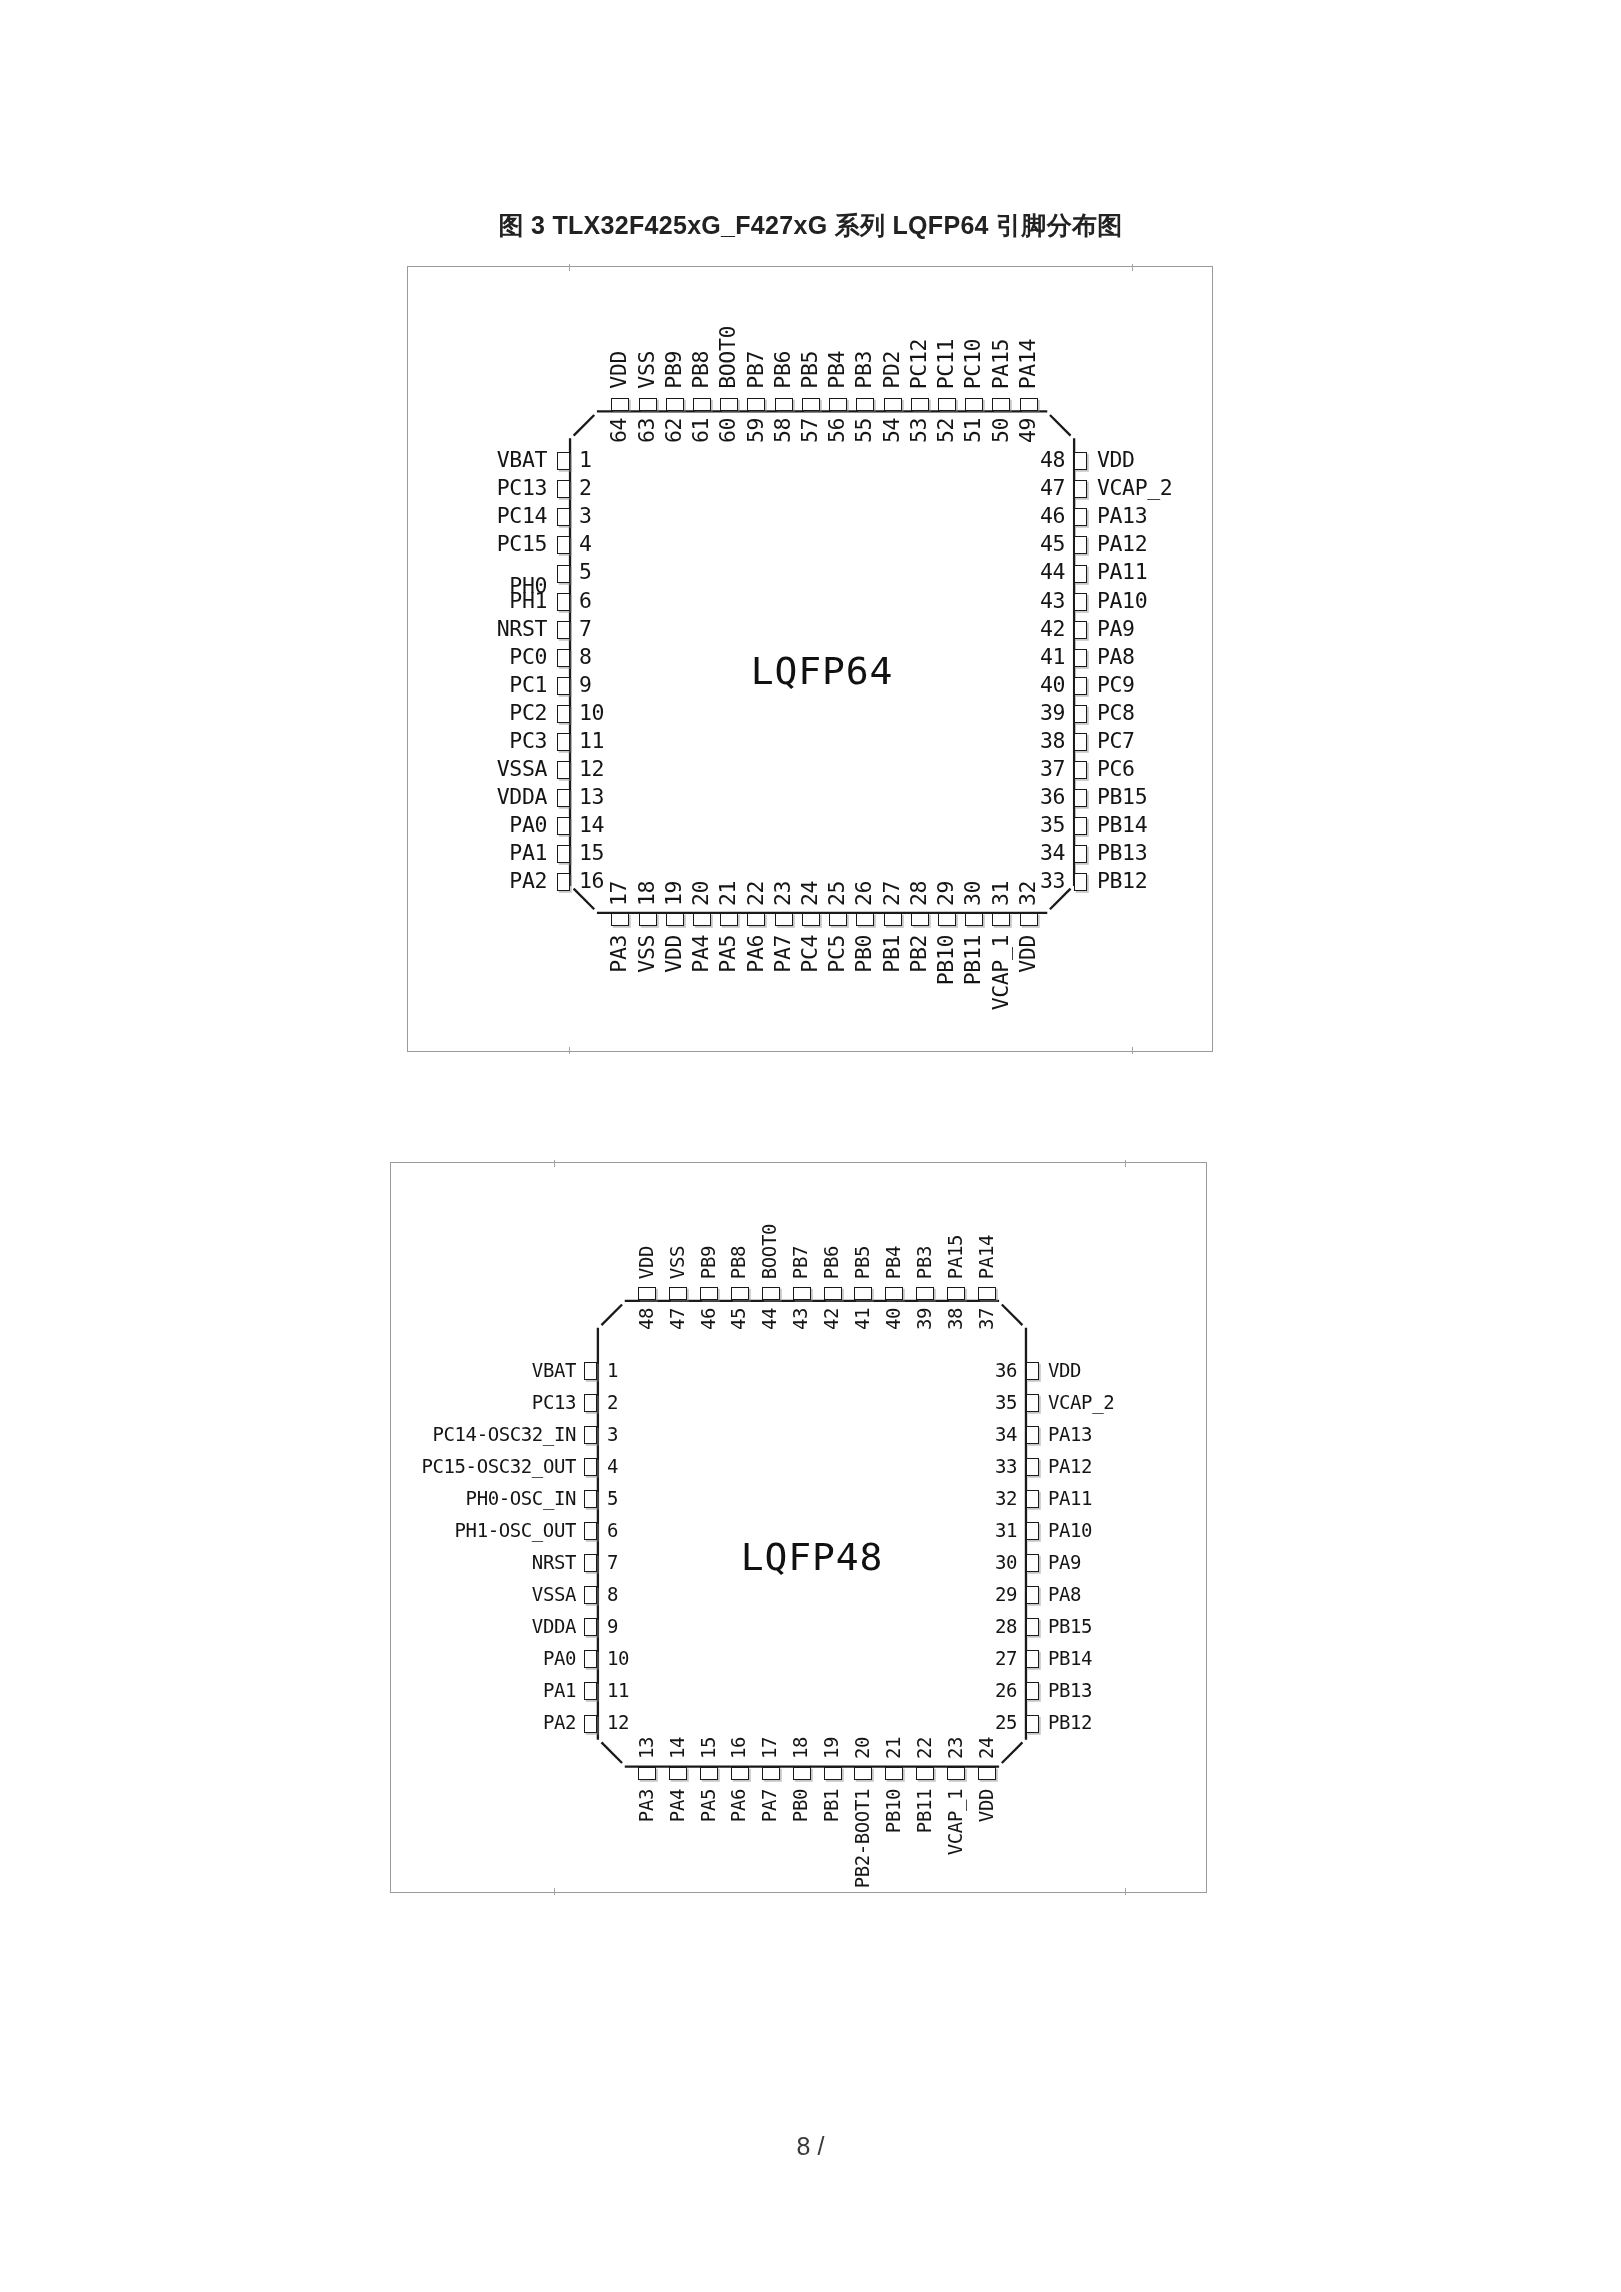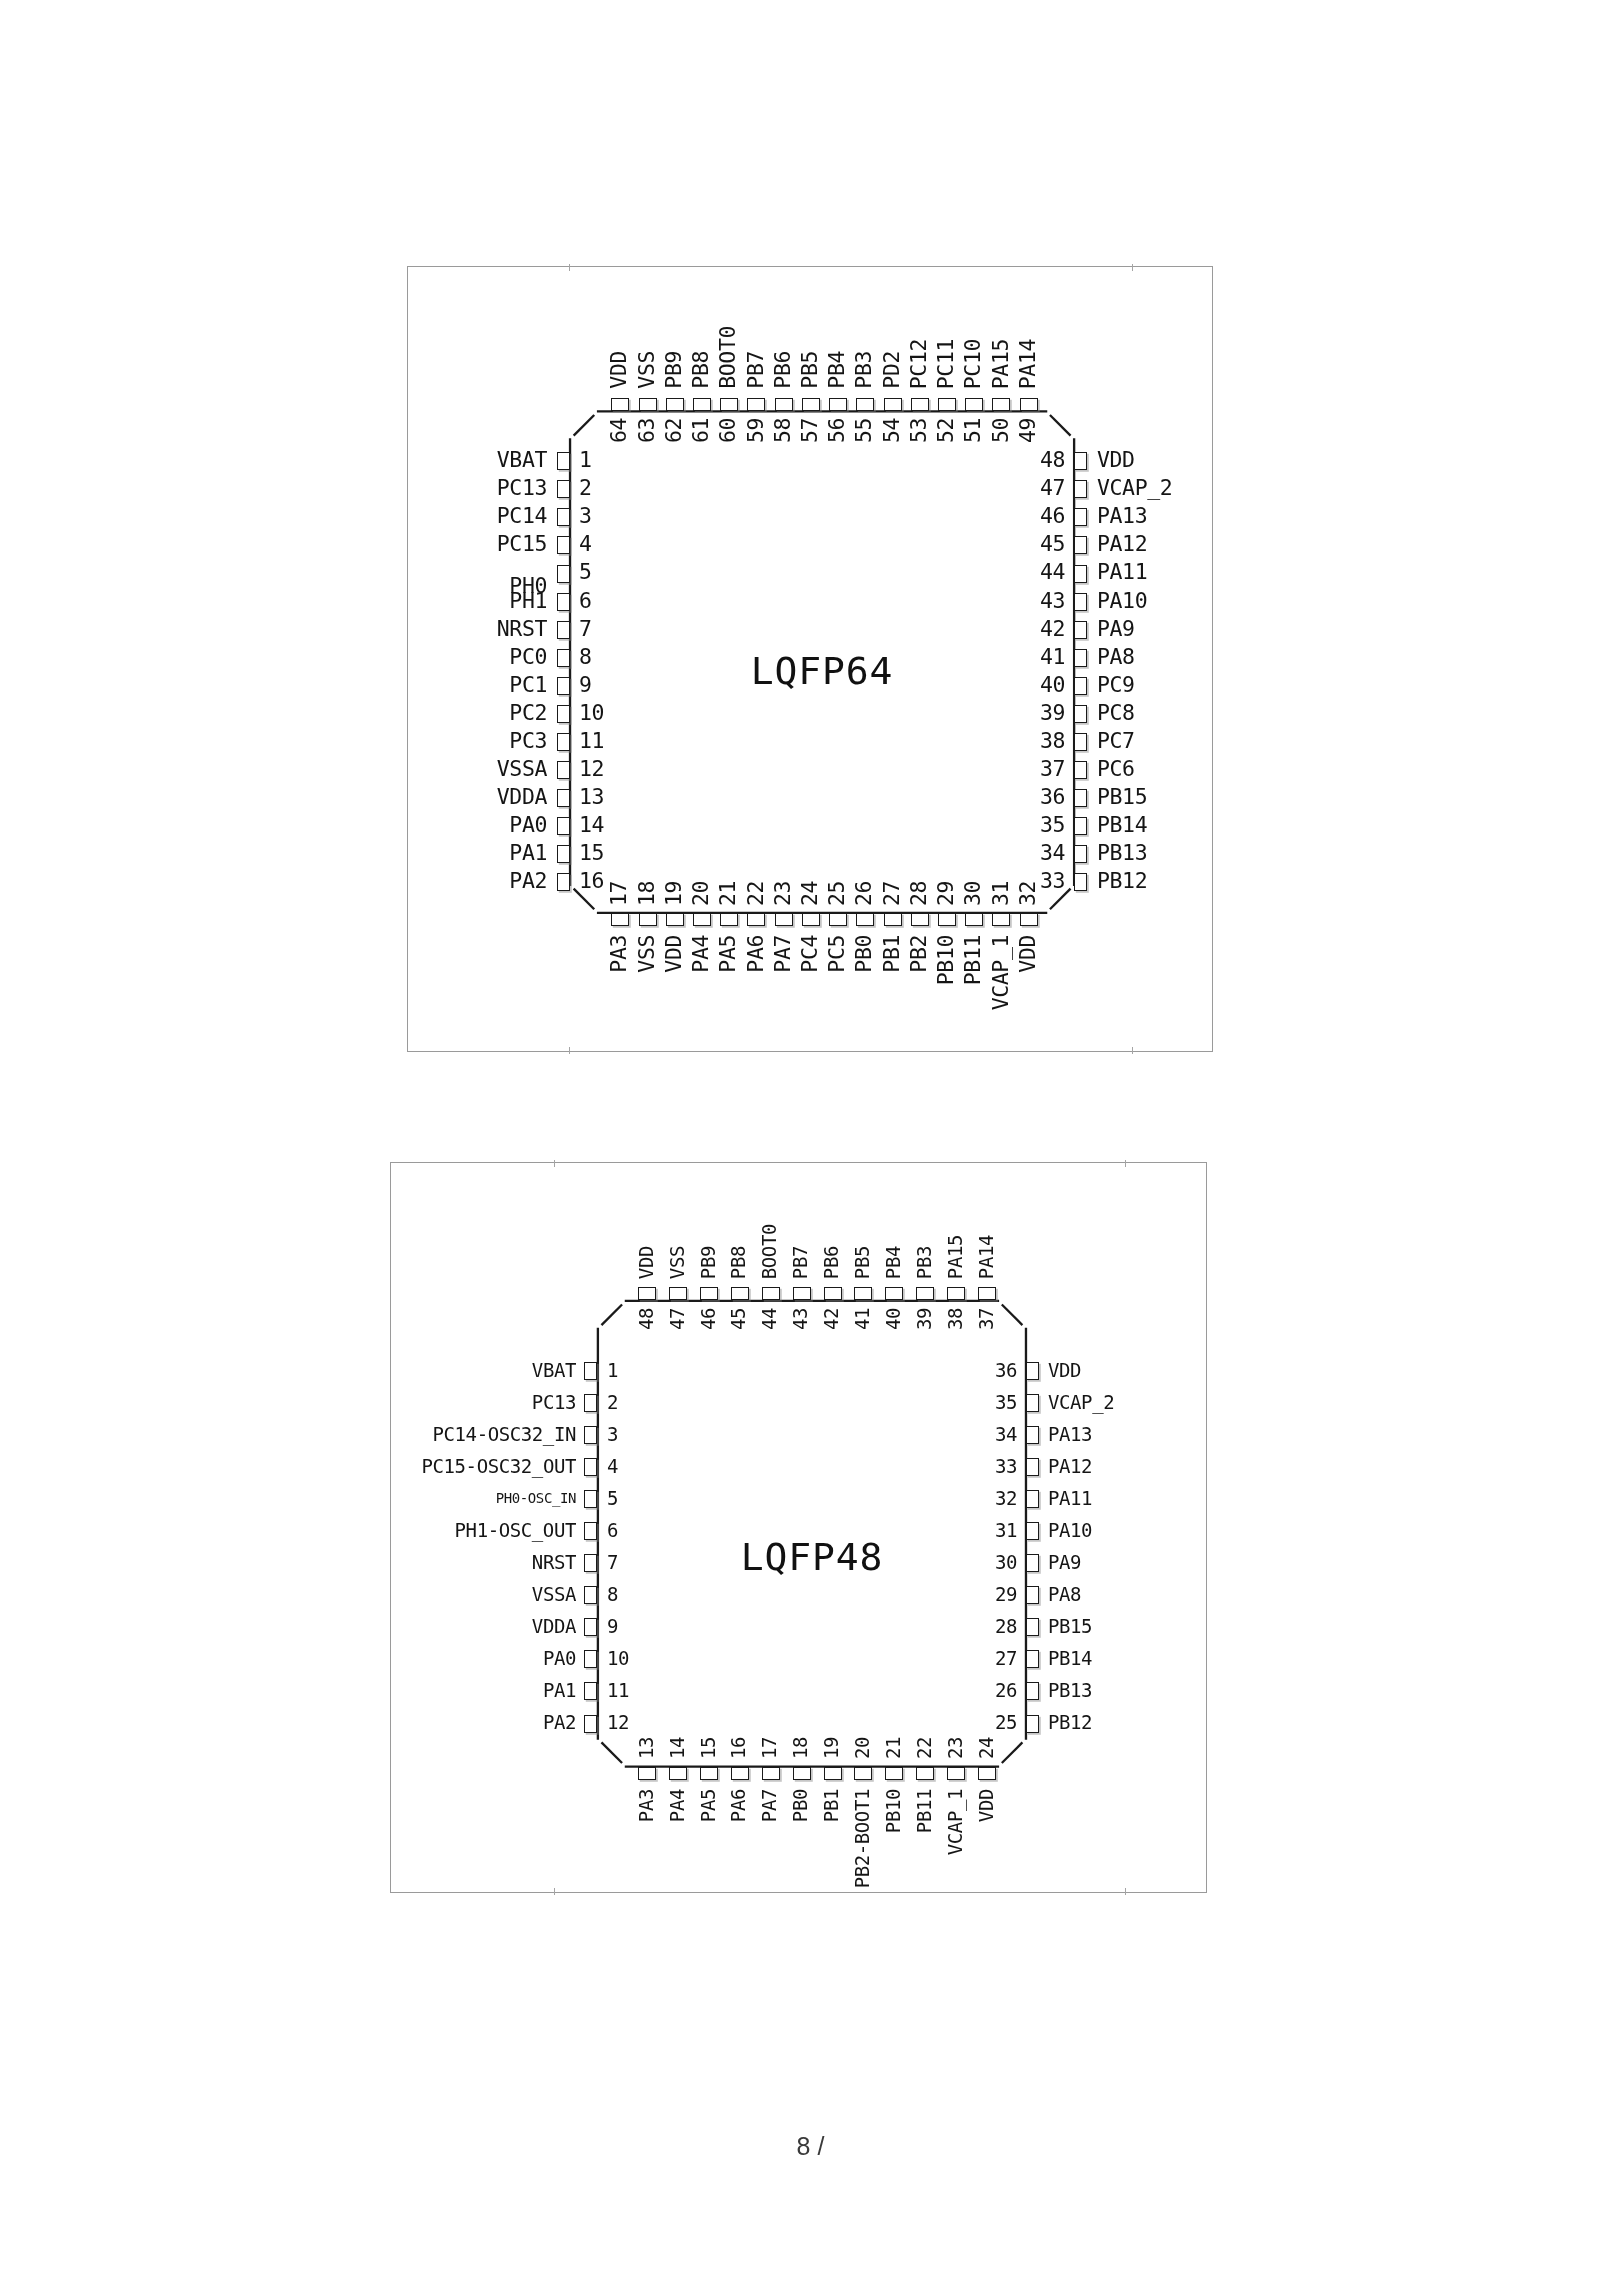--- a/index.html
+++ b/index.html
@@ -45,20 +45,21 @@
   .page-footer {
     position:absolute; left:0; top:2132px; width:100%; text-align:center;
     font-size:25px; color:#3a3a3a; font-family:"Liberation Sans", sans-serif;
   }
 </style>
 </head>
 <body>
 
 <div class="page">
 
+  <div class="fig-title" id="title64">图 3 TLX32F425xG_F427xG 系列 LQFP64 引脚分布图</div>
 
   <div class="diagram" id="fig64">
       <svg width="804" height="784" class="chip-outline" viewBox="0 0 898 875">
         <line x1="211" y1="161" x2="714" y2="161" stroke="#1a1a1a" stroke-width="2.6"></line>
         <line x1="744" y1="191" x2="744" y2="691" stroke="#1a1a1a" stroke-width="2.6"></line>
         <line x1="714" y1="721" x2="211" y2="721" stroke="#1a1a1a" stroke-width="2.6"></line>
         <line x1="181" y1="691" x2="181" y2="191" stroke="#1a1a1a" stroke-width="2.6"></line>
         <line x1="185" y1="188" x2="208" y2="165" stroke="#1a1a1a" stroke-width="2.6"></line>
         <line x1="717" y1="165" x2="740" y2="188" stroke="#1a1a1a" stroke-width="2.6"></line>
         <line x1="740" y1="694" x2="717" y2="717" stroke="#1a1a1a" stroke-width="2.6"></line>
@@ -359,21 +360,21 @@
       <span class="pin-num htext" style="font-size: 19px; left: 216px; top: 240px; transform: translateY(-52%);">2</span>
       <span class="pin-label htext" style="font-size: 19px; right: 630px; top: 240px; transform: translateY(-52%);">PC13</span>
       <div class="pin-pad" style="left: 193px; top: 263px; width: 13.4px; height: 18px;"></div>
       <span class="pin-num htext" style="font-size: 19px; left: 216px; top: 272px; transform: translateY(-52%);">3</span>
       <span class="pin-label htext" style="font-size: 19px; right: 630px; top: 272px; transform: translateY(-52%);">PC14-OSC32_IN</span>
       <div class="pin-pad" style="left: 193px; top: 295px; width: 13.4px; height: 18px;"></div>
       <span class="pin-num htext" style="font-size: 19px; left: 216px; top: 304px; transform: translateY(-52%);">4</span>
       <span class="pin-label htext" style="font-size: 19px; right: 630px; top: 304px; transform: translateY(-52%);">PC15-OSC32_OUT</span>
       <div class="pin-pad" style="left: 193px; top: 327px; width: 13.4px; height: 18px;"></div>
       <span class="pin-num htext" style="font-size: 19px; left: 216px; top: 336px; transform: translateY(-52%);">5</span>
-      <span class="pin-label htext" style="font-size: 14px; right: 630px; top: 336px; transform: translateY(-52%); margin-left: 32px;">PH0-OSC_IN</span>
+      <span class="pin-label htext" style="font-size: 19px; right: 630px; top: 336px; transform: translateY(-52%); margin-left: 32px;">PH0-OSC_IN</span>
       <div class="pin-pad" style="left: 193px; top: 359px; width: 13.4px; height: 18px;"></div>
       <span class="pin-num htext" style="font-size: 19px; left: 216px; top: 368px; transform: translateY(-52%);">6</span>
       <span class="pin-label htext" style="font-size: 19px; right: 630px; top: 368px; transform: translateY(-52%);">PH1-OSC_OUT</span>
       <div class="pin-pad" style="left: 193px; top: 391px; width: 13.4px; height: 18px;"></div>
       <span class="pin-num htext" style="font-size: 19px; left: 216px; top: 400px; transform: translateY(-52%);">7</span>
       <span class="pin-label htext" style="font-size: 19px; right: 630px; top: 400px; transform: translateY(-52%);">NRST</span>
       <div class="pin-pad" style="left: 193px; top: 423px; width: 13.4px; height: 18px;"></div>
       <span class="pin-num htext" style="font-size: 19px; left: 216px; top: 432px; transform: translateY(-52%);">8</span>
       <span class="pin-label htext" style="font-size: 19px; right: 630px; top: 432px; transform: translateY(-52%);">VSSA</span>
       <div class="pin-pad" style="left: 193px; top: 455px; width: 13.4px; height: 18px;"></div>

